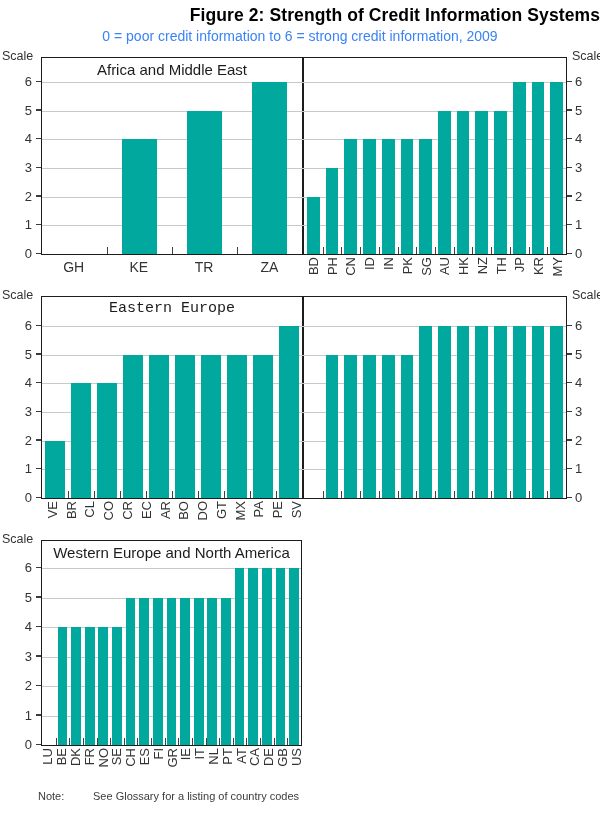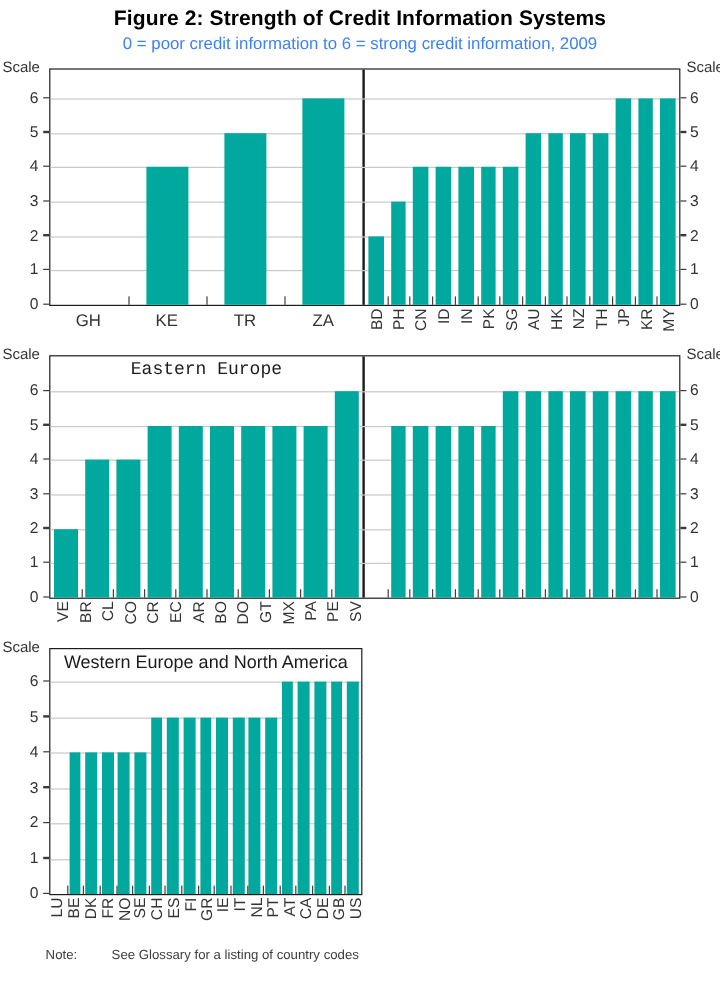--- a/index.html
+++ b/index.html
@@ -1,17 +1,17 @@
 <!DOCTYPE html>
 <html><head>
 <meta charset="utf-8">
 <style>
   html,body{margin:0;padding:0}
   body{width:600px;height:819px;background:#fff;font-family:"Liberation Sans",sans-serif;color:#333;overflow:hidden;position:relative}
-  .title{text-align:center;font-weight:bold;font-size:17.5px;color:#000;padding-top:5px;letter-spacing:0.1px}
+  .title{text-align:right;font-weight:bold;font-size:17.5px;color:#000;padding-top:5px;letter-spacing:0.1px}
   .subtitle{text-align:center;font-size:14px;color:#3b82f6;margin-top:2px}
   .row{display:flex;align-items:flex-start}
   .row1{margin-top:13px}
   .row2{margin-top:7px}
   .row3{margin-top:4px}
   .gutter{position:relative;flex:none}
   .gutter.left{width:41px}
   .gutter.right{width:32px}
   .framecol{flex:none;display:flex;flex-direction:column}
   .frame{position:relative;border:1.5px solid #1c1c1c;background:#fff}
@@ -62,20 +62,21 @@
       <div class="ytickmark" style="top: 80.8333px;"></div>
       <div class="ynum" style="top: 52.6667px;">5</div>
       <div class="ytickmark" style="top: 52.1667px;"></div>
       <div class="ynum" style="top: 24px;">6</div>
       <div class="ytickmark" style="top: 23.5px;"></div>
     </div>
   <div class="framecol">
     <div class="frame" style="height: 196px; width: 524px; border-color: rgb(28, 28, 28);">
       <div class="panels">
         <div class="chart" style="width:260px">
+            <div class="panel-title">Africa and Middle East</div>
             <div class="bars">
               <div class="slot">
                 <div class="bar" title="GH: 0" style="width: 54%; height: 0px; background: rgb(0, 168, 158);"></div>
               </div>
               <div class="slot">
                 <div class="bar" title="KE: 4" style="width: 54%; height: 114.667px; background: rgb(0, 168, 158);"></div>
               </div>
               <div class="slot">
                 <div class="bar" title="TR: 5" style="width: 54%; height: 143.333px; background: rgb(0, 168, 158);"></div>
               </div>

